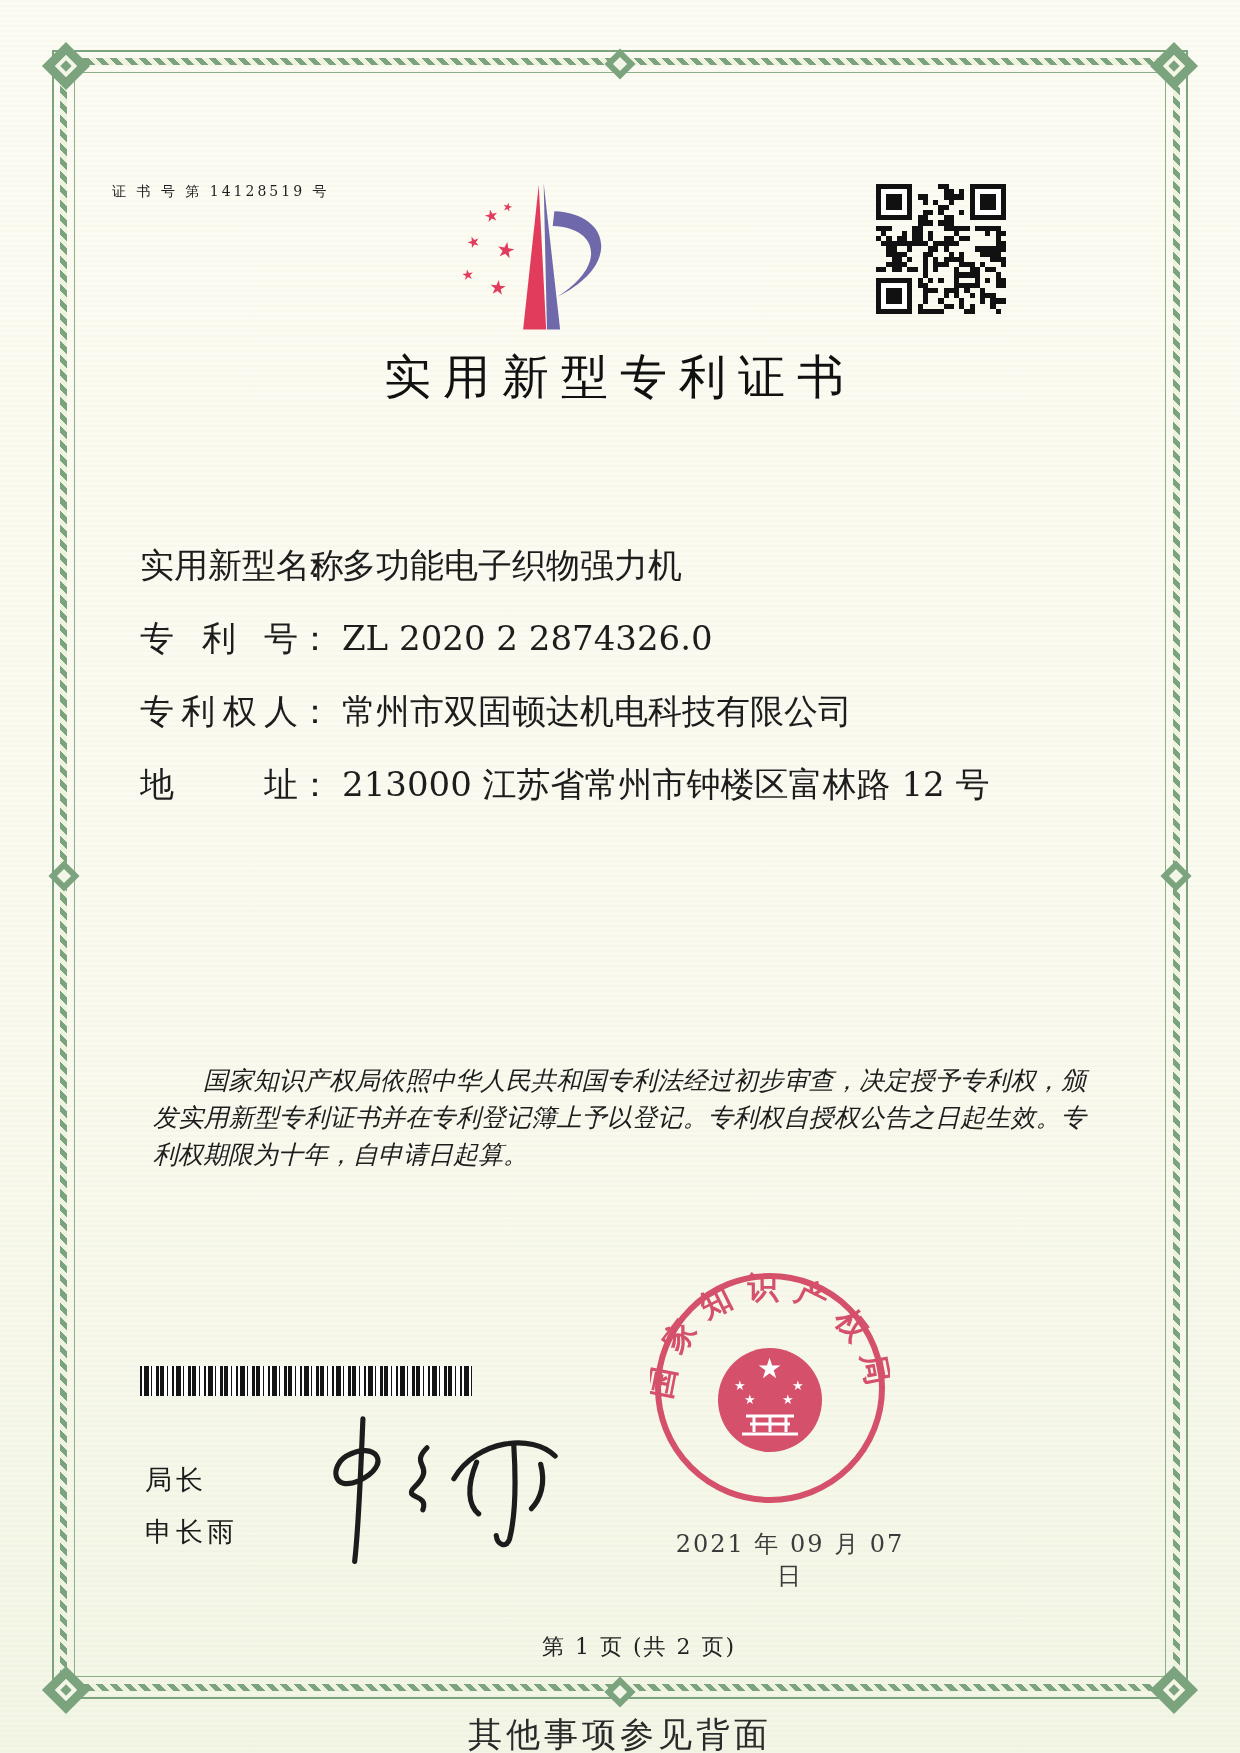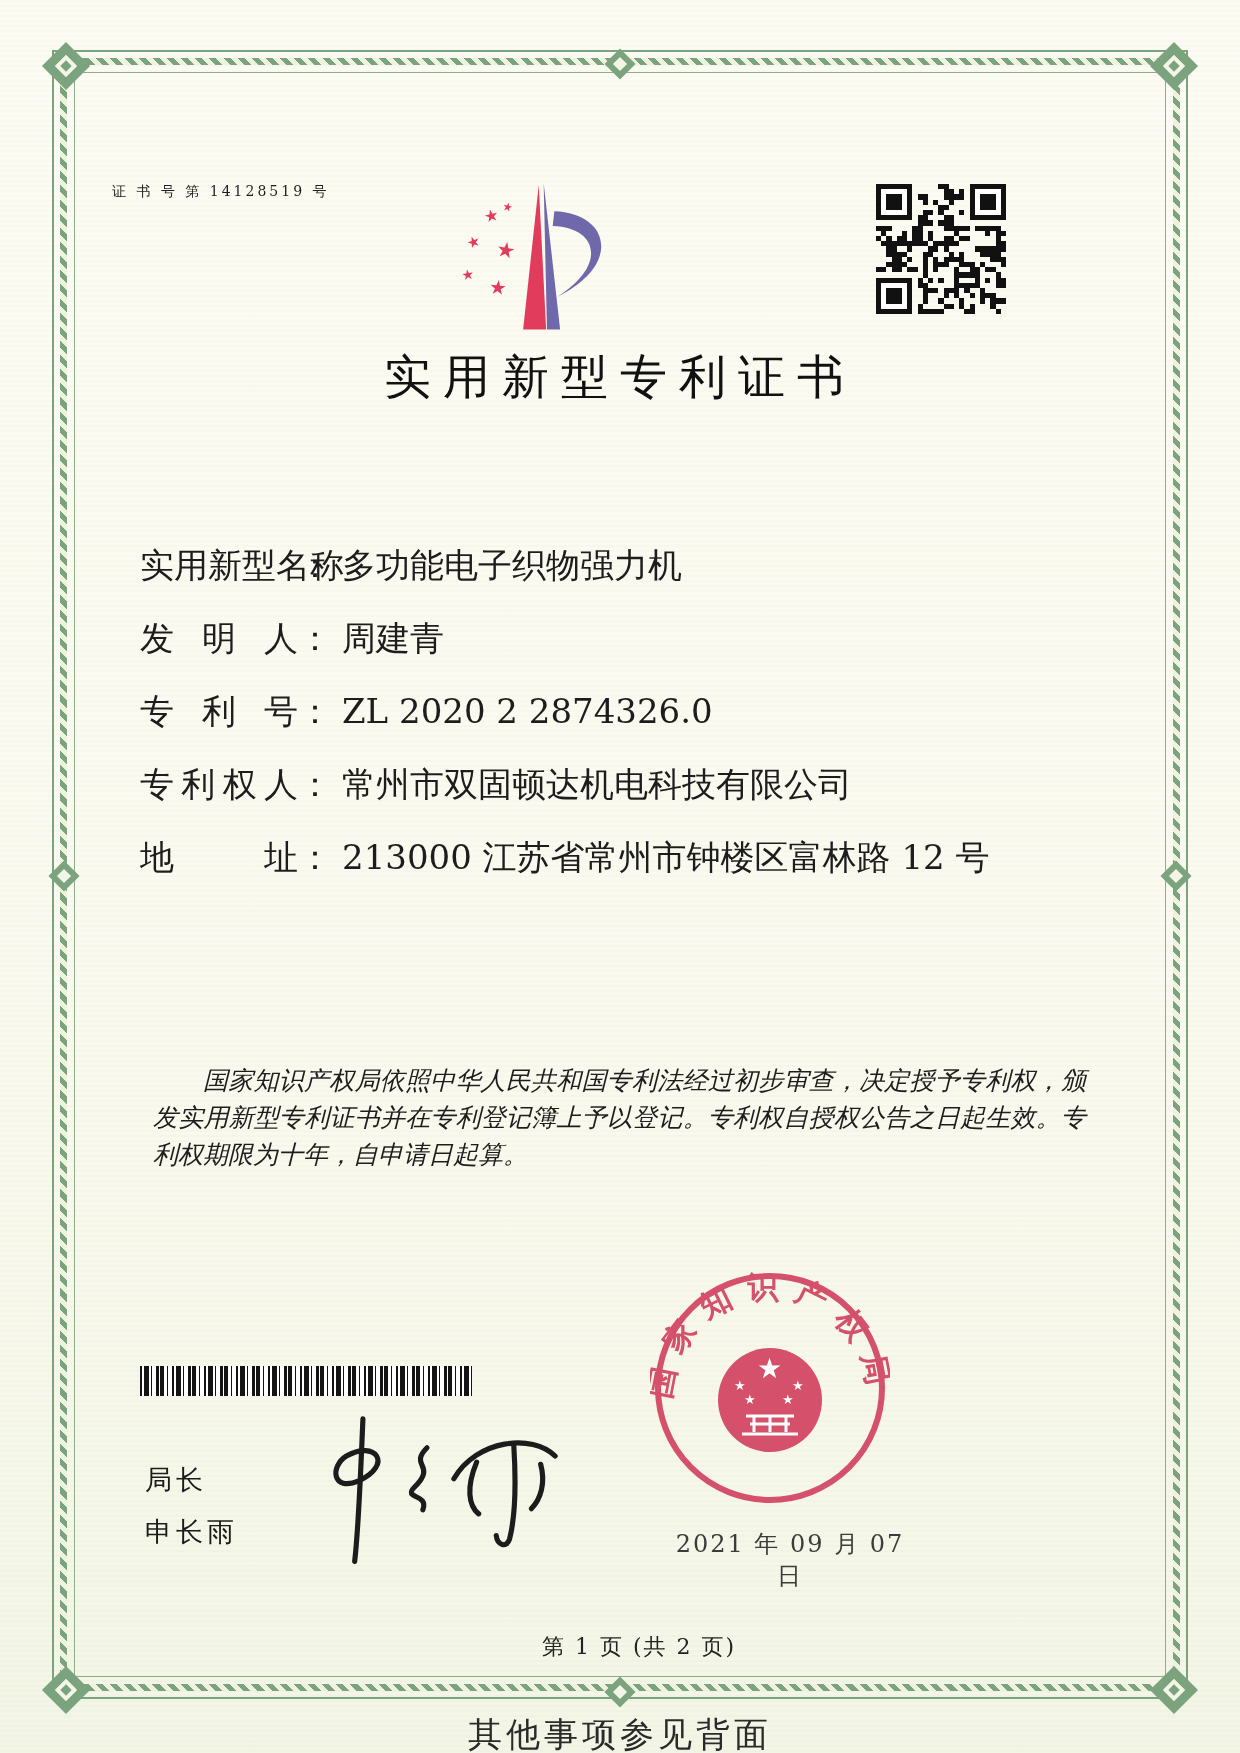--- a/index.html
+++ b/index.html
@@ -310,23 +310,20 @@
       <rect x="2" y="20" width="3" height="3" fill="#111"></rect>
     </svg>
 
   <div class="title">实用新型专利证书</div>
 
   <div class="fields">
     <div class="frow">
       <span class="flabel">实用新型名称</span><span class="fcolon">：</span><span>多功能电子织物强力机</span>
     </div>
     <div class="frow">
-      <span class="flabel">发明人</span><span class="fcolon">：</span><span>周建青</span>
-    </div>
-    <div class="frow">
       <span class="flabel">专利号</span><span class="fcolon">：</span><span>ZL 2020 2 2874326.0</span>
     </div>
     <div class="frow">
       <span class="flabel">专利权人</span><span class="fcolon">：</span><span>常州市双固顿达机电科技有限公司</span>
     </div>
     <div class="frow">
       <span class="flabel">地址</span><span class="fcolon">：</span><span>213000 江苏省常州市钟楼区富林路 12 号</span>
     </div>
   </div>
 

